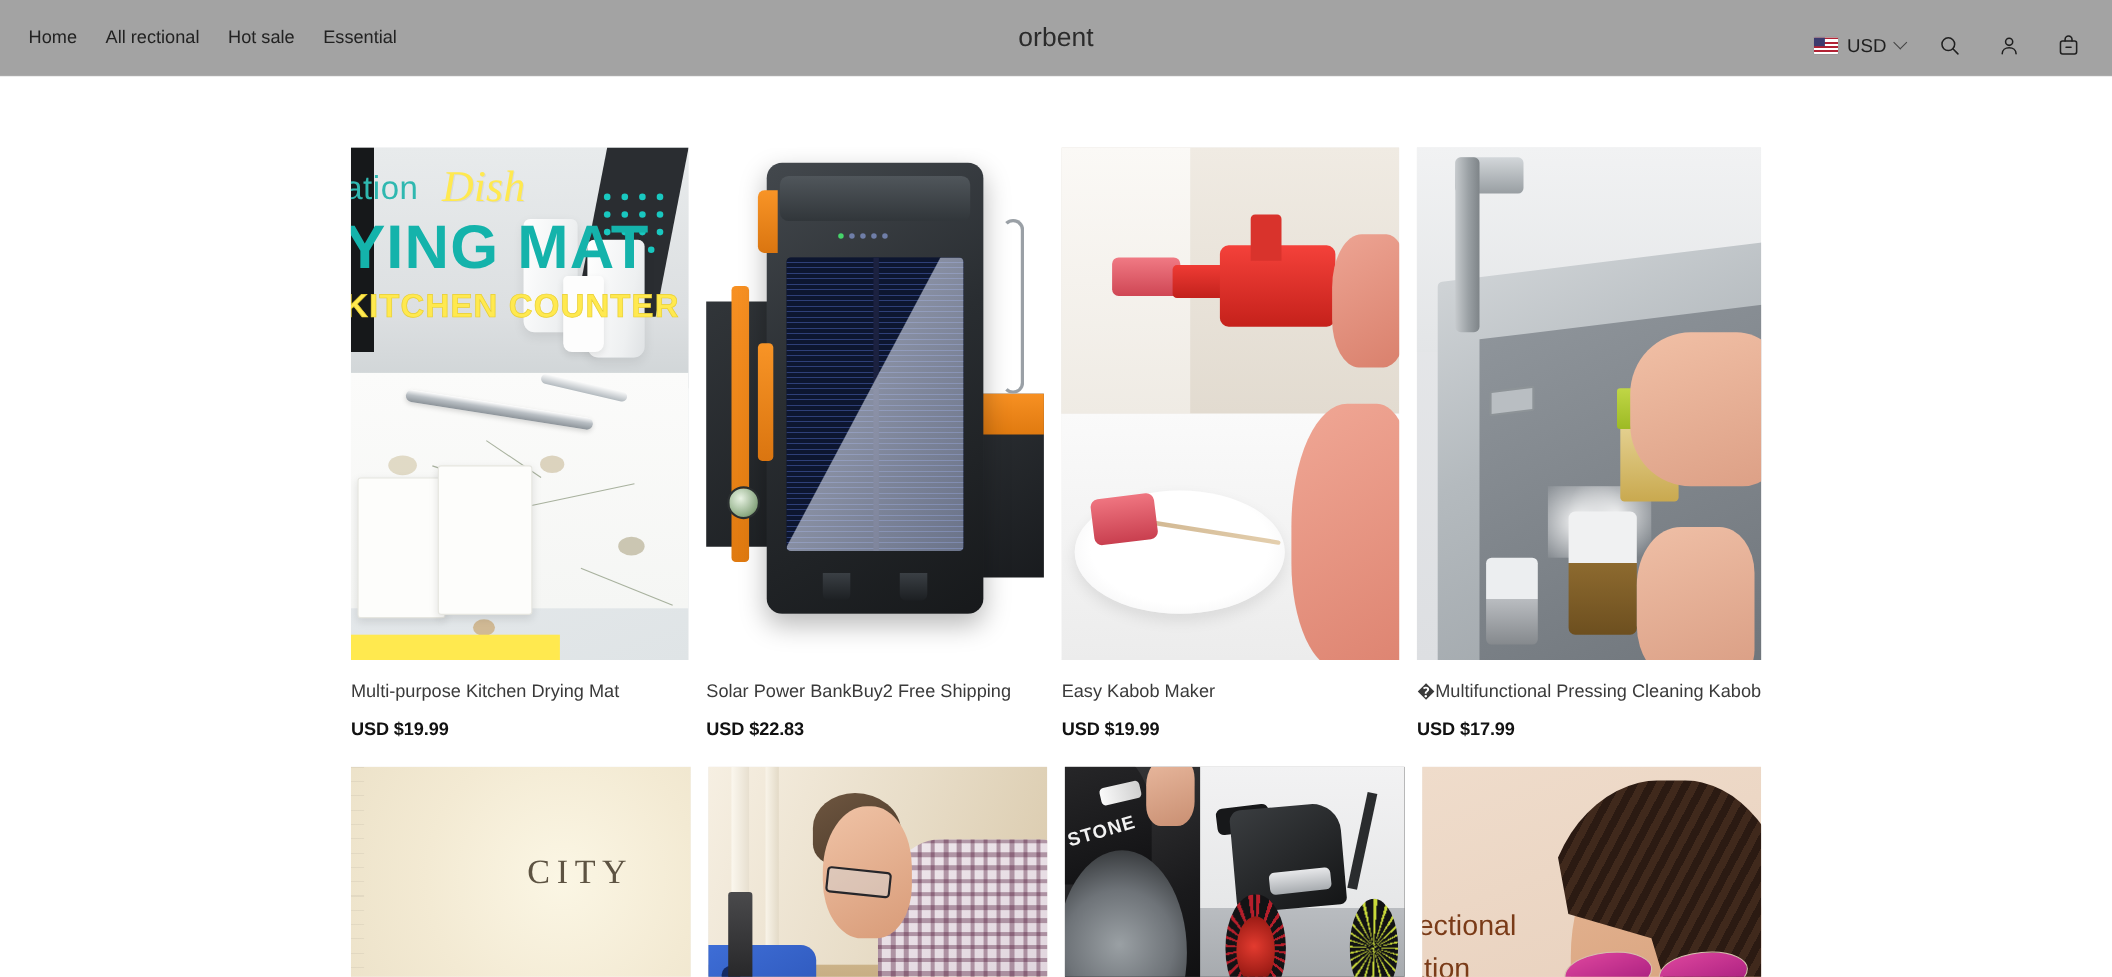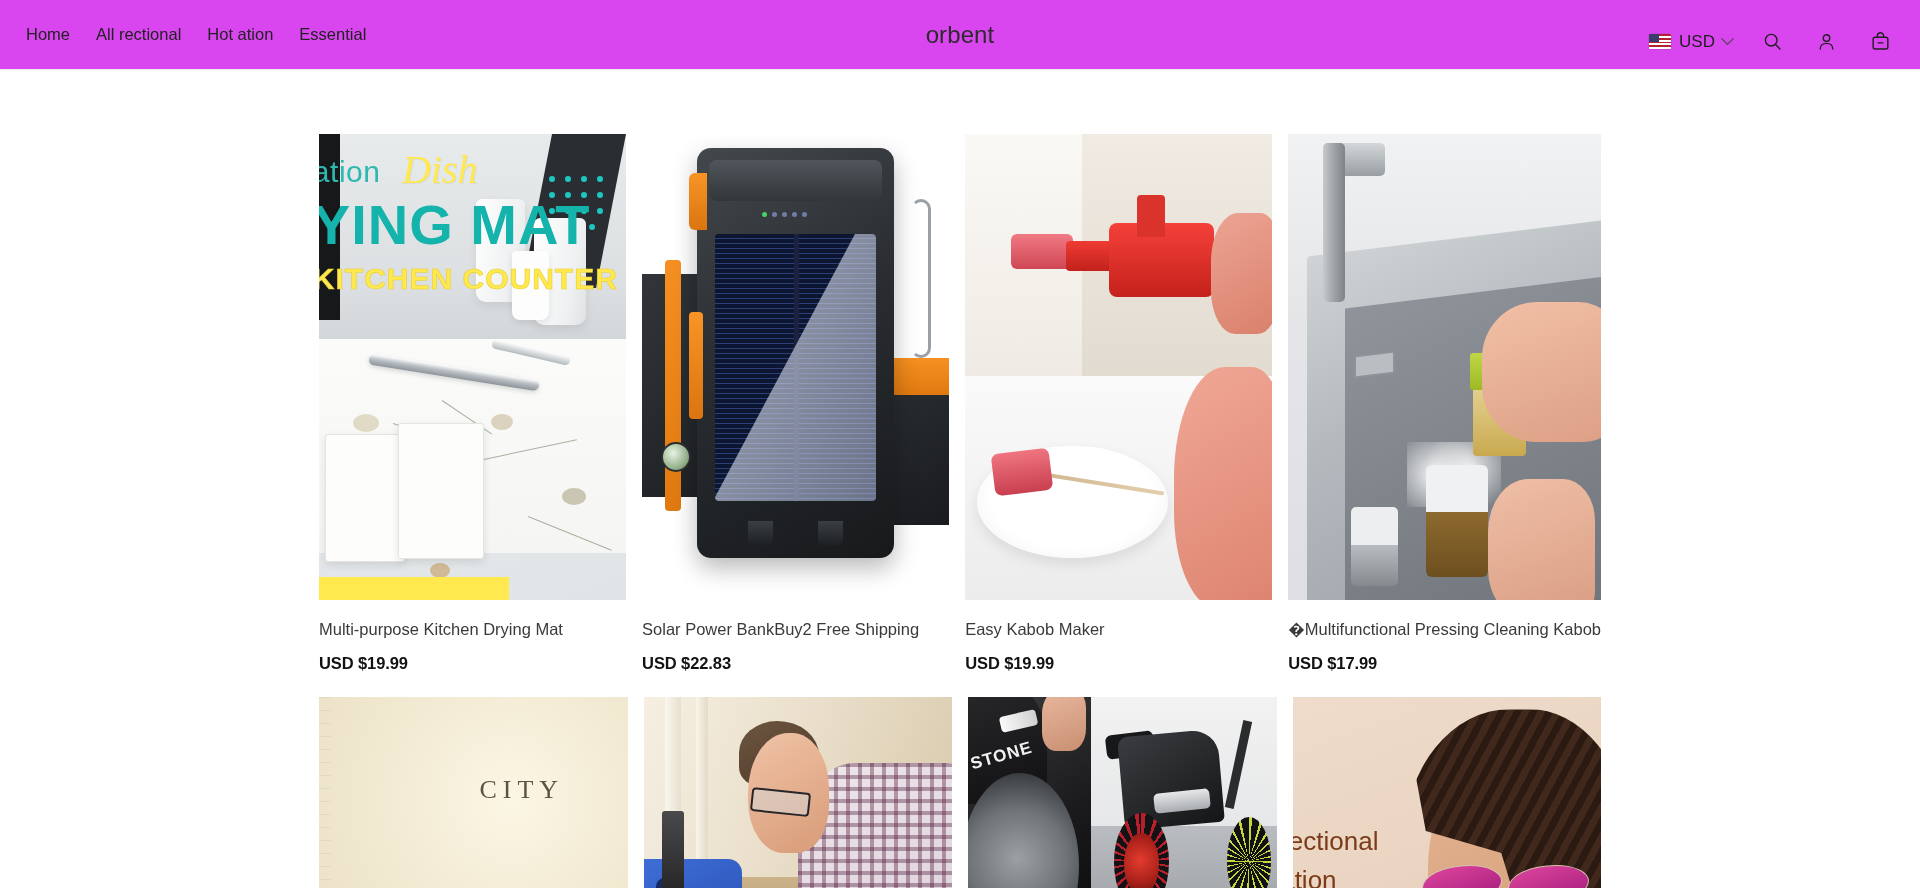--- a/index.html
+++ b/index.html
@@ -11,21 +11,21 @@
     font-family: "Liberation Sans", sans-serif;
     color: #1a1a1a;
   }
 
   
   .header {
     position: relative;
     height: 70px;
     display: flex;
     align-items: center;
-    background: #d946ef;
+    background: #a3a3a3;
     border-bottom: 1px solid #ededed;
     padding: 0 26px 0 24px;
   }
   .nav {
     display: flex;
     align-items: center;
     gap: 22px;
     z-index: 2;
   }
   .nav-link {
@@ -454,21 +454,21 @@
   .a-city {
     background: radial-gradient(ellipse at 62% 34%, #fbf6e4 0%, #f3ead3 45%, #e9dec4 100%);
   }
   .a-city .lines {
     position:absolute; left:0; top:0; bottom:0; width:4%;
     background: repeating-linear-gradient(to bottom, rgba(0,0,0,.05) 0 1px, transparent 1px 13px);
   }
   .a-city .word {
     position:absolute; left:52%; top:26%;
     font-family:"Liberation Serif", serif;
-    font-size:26px; letter-spacing:6px; color:#5d5342;
+    font-size:31px; letter-spacing:6px; color:#5d5342;
   }
 
   
   .a-wood { background: linear-gradient(180deg,#efe6d6,#ddd0ba); }
   .a-wood .bg-wall {
     position:absolute; left:0; right:0; top:0; height:62%;
     background: linear-gradient(110deg,#f6efe2 0%,#e8ddc8 52%,#d9c9ab 100%);
   }
   .a-wood .post {
     position:absolute; left:7%; top:0; width:5%; height:62%;
@@ -636,21 +636,21 @@
   }
 </style>
 </head>
 <body>
 
 <div class="header">
 
   <nav class="nav">
     <a class="nav-link">Home</a>
     <a class="nav-link">All rectional</a>
-    <a class="nav-link">Hot ation</a>
+    <a class="nav-link">Hot sale</a>
     <a class="nav-link">Essential</a>
   </nav>
 
   <div class="logo">
     <span>orbent</span>
   </div>
 
   <div class="header-right">
 
     <div class="currency">

